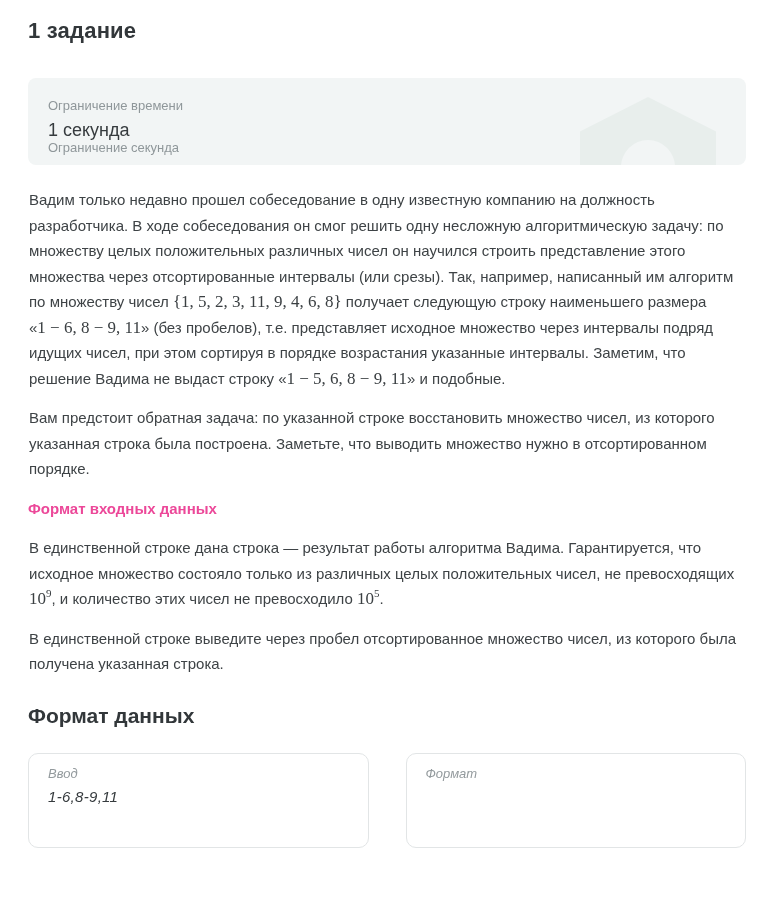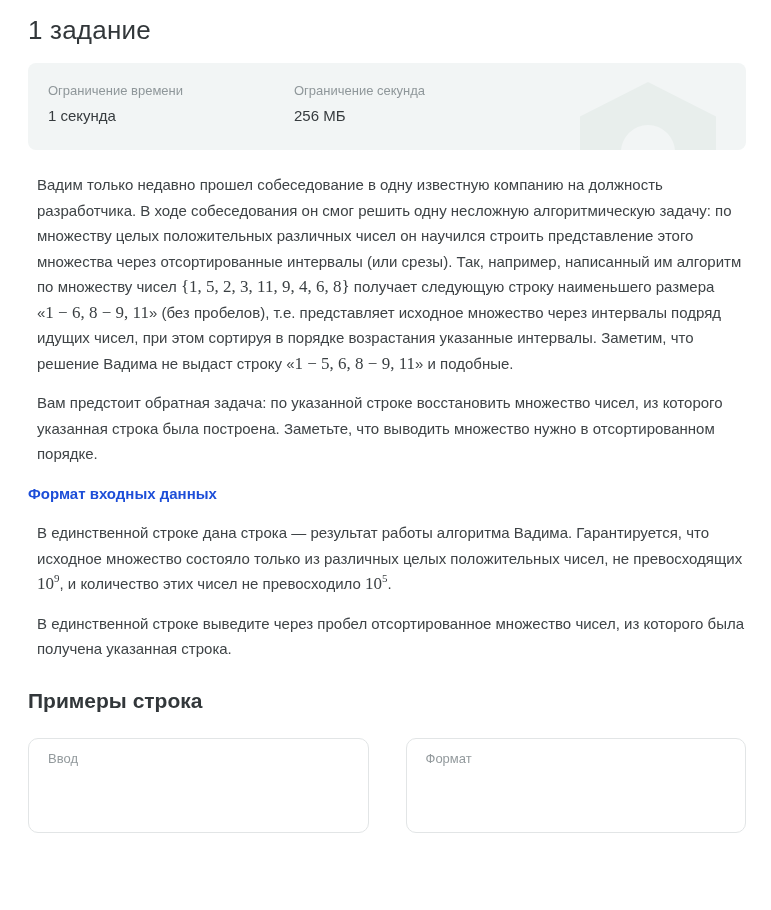--- a/index.html
+++ b/index.html
@@ -5,68 +5,68 @@
   html, body { margin:0; padding:0; background:#ffffff; }
   body {
     width:771px; height:910px; overflow:hidden;
     font-family:"Liberation Sans", sans-serif;
     color:#3e4346;
     -webkit-font-smoothing:antialiased;
   }
   .page { box-sizing:border-box; width:771px; padding:15px 25px 40px 28px; }
 
   h1.page-title {
-    margin:0 0 17px 0;
-    font-size:26px; line-height:31px; font-weight:400;
+    margin:0 0 32px 0;
+    font-size:22px; line-height:31px; font-weight:700;
     color:#32373a; letter-spacing:0.2px;
   }
 
   
   .limits {
     position:relative; box-sizing:border-box;
     height:87px; border-radius:8px; background:#f2f5f5;
-    display:flex; padding:20px 20px 0 20px; overflow:hidden;
+    display:flex; padding:20px 20px 0 20px; overflow:hidden;flex-direction:column;
   }
   .limit { width:246px; }
   .limit-label { font-size:13px; line-height:16px; color:#8f979a; margin-bottom:7px; }
-  .limit-value { font-size:15px; line-height:19px; color:#363b3e; }
+  .limit-value { font-size:18px; line-height:19px; color:#363b3e; }
 
   .watermark {
     position:absolute; top:19px; right:30px;
     width:136px; height:72px; background:#e8eeec;
     clip-path: polygon(50% 0%, 100% 48%, 100% 100%, 0% 100%, 0% 48%);
   }
   .watermark .arch {
     position:absolute; bottom:0; left:50%; transform:translateX(-50%);
     width:54px; height:29px; border-radius:54px 54px 0 0;
     background:#f2f5f5;
   }
 
   
   article.statement { margin-top:22px; max-width:718px; }
   article.statement p {
-    margin:0 0 14px 9px;
+    margin:0 0 14px 1px;
     font-size:15px; line-height:25.5px; color:#3e4346;
   }
   article.statement h4 {
     margin:0 0 14px 0;
-    font-size:15px; line-height:25.5px; font-weight:700; color:#1d4ed8;
+    font-size:15px; line-height:25.5px; font-weight:700; color:#ec4899;
   }
   .math {
     font-family:"Liberation Serif", serif;
     font-size:17px; color:#3a3f42; white-space:nowrap;
   }
   .math sup { font-size:11px; line-height:0; }
 
   
   h2.samples-heading {
     margin:26px 0 24px 0;
     font-size:21px; line-height:26px; font-weight:700; color:#32373a;
   }
-  .samples { display:flex; gap:37px; max-width:718px; }
+  .samples { display:flex; gap:37px; max-width:718px;font-style:italic; }
   .sample-box {
     flex:1 1 0; box-sizing:border-box; height:95px;
     border:1px solid #e2e5e6; border-radius:10px; background:#ffffff;
     padding:12px 19px;
   }
   .sample-label { font-size:13px; line-height:16px; color:#939a9d; margin-bottom:5px; }
   .sample-value { font-size:15px; line-height:20px; color:#363b3e; letter-spacing:0.3px; }
 </style>
 </head>
 <body>
@@ -90,24 +90,25 @@
   </section>
 
   <article class="statement" id="statement">
       <p>Вадим только недавно прошел собеседование в одну известную компанию на должность разработчика. В ходе собеседования он смог решить одну несложную алгоритмическую задачу: по множеству целых положительных различных чисел он научился строить представление этого множества через отсортированные интервалы (или срезы). Так, например, написанный им алгоритм по множеству чисел <span class="math">{1, 5, 2, 3, 11, 9, 4, 6, 8}</span> получает следующую строку наименьшего размера «<span class="math">1 − 6, 8 − 9, 11</span>» (без пробелов), т.е. представляет исходное множество через интервалы подряд идущих чисел, при этом сортируя в порядке возрастания указанные интервалы. Заметим, что решение Вадима не выдаст строку «<span class="math">1 − 5, 6, 8 − 9, 11</span>» и подобные.</p>
       <p>Вам предстоит обратная задача: по указанной строке восстановить множество чисел, из которого указанная строка была построена. Заметьте, что выводить множество нужно в отсортированном порядке.</p>
       <h4>Формат входных данных</h4>
       <p>В единственной строке дана строка — результат работы алгоритма Вадима. Гарантируется, что исходное множество состояло только из различных целых положительных чисел, не превосходящих <span class="math">10<sup>9</sup></span>, и количество этих чисел не превосходило <span class="math">10<sup>5</sup></span>.</p>
       <p>В единственной строке выведите через пробел отсортированное множество чисел, из которого была получена указанная строка.</p>
     </article>
 
-  <h2 class="samples-heading">Примеры строка</h2>
+  <h2 class="samples-heading">Формат данных</h2>
 
   <div class="samples">
     <div class="sample-box">
       <div class="sample-label">Ввод</div>
+      <div class="sample-value">1-6,8-9,11</div>
     </div>
     <div class="sample-box">
       <div class="sample-label">Формат</div>
     </div>
   </div>
 
 </div>
 
 </body></html>

